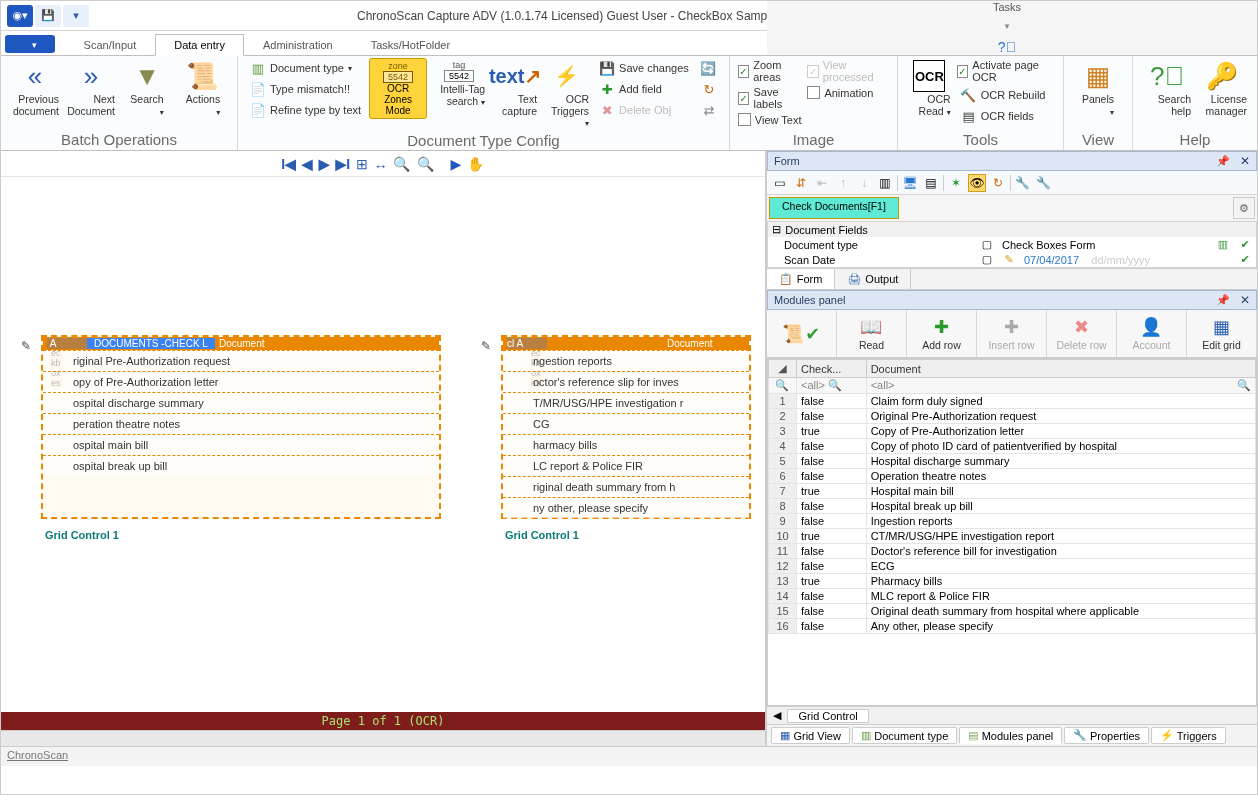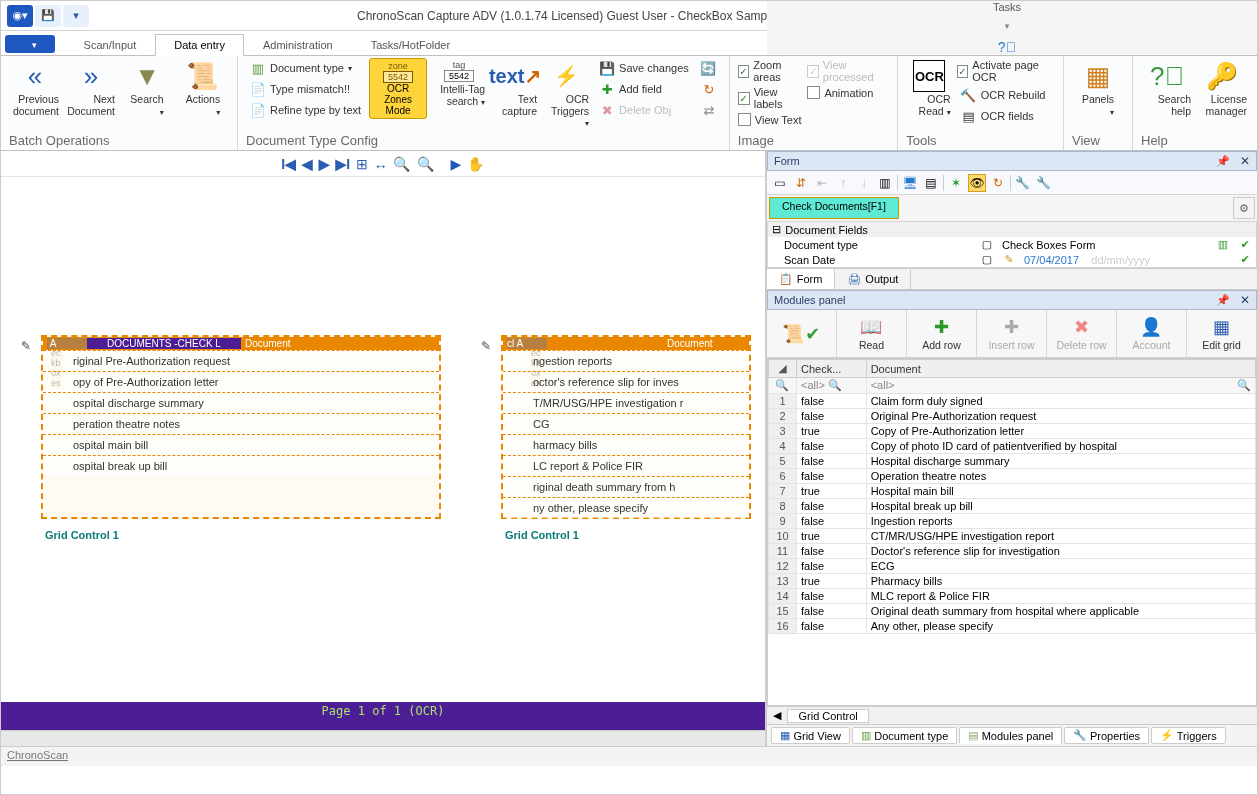--- a/index.html
+++ b/index.html
@@ -19,21 +19,21 @@
 .filebtn { background: #1f57c1; color: #fff; border-radius: 3px; padding: 3px 18px; margin-right: 10px; margin-bottom: 2px; cursor: pointer; position: relative; }
 .filebtn::after { content: "▾"; margin-left: 6px; font-size: 9px; }
 .tab { padding: 4px 18px 4px; color: #555; cursor: pointer; border: 1px solid transparent; border-bottom: none; }
 .tab.active { background: #fff; border: 1px solid #c0c0c0; border-bottom: 1px solid #fff; color: #000; position: relative; top: 1px; }
 .tabrow .right { margin-left: auto; display: flex; align-items: center; gap: 8px; padding-right: 10px; color: #555; }
 
 
 .ribbon { height: 95px; background: #fbfcfe; border-bottom: 1px solid #c0c0c0; display: flex; }
 .group { border-right: 1px solid #d8d8d8; padding: 2px 8px 0; display: flex; flex-direction: column; }
 .group .body { flex: 1; display: flex; align-items: flex-start; gap: 4px; }
-.group .label { font-size: 13px; color: #6a6a6a; padding: 1px 0 2px; }
+.group .label { text-align: center; font-size: 15px; color: #6a6a6a; padding: 1px 0 2px; }
 .bigbtn { width: 52px; display: flex; flex-direction: column; align-items: center; gap: 2px; padding: 2px; cursor: pointer; border-radius: 3px; }
 .bigbtn .ic { width: 32px; height: 32px; display: flex; align-items: center; justify-content: center; font-size: 26px; }
 .bigbtn .lbl { font-size: 10.5px; text-align: right; line-height: 1.1; color: #333; }
 .smallcol { display: flex; flex-direction: column; gap: 1px; }
 .smallbtn { display: flex; align-items: center; gap: 4px; padding: 2px 4px; cursor: pointer; border-radius: 2px; white-space: nowrap; font-size: 11px; color: #333; }
 .smallbtn .ic { width: 16px; height: 16px; display: flex; align-items: center; justify-content: center; font-size: 13px; }
 .zonebtn { background: #ffd33a; border: 1px solid #c79a00; border-radius: 3px; width: 58px; padding: 2px; display: flex; flex-direction: column; align-items: center; }
 .zonebtn .tag { font-size: 9px; color: #7a5b00; }
 .zonebtn .box { border: 1px solid #7a5b00; padding: 0 4px; font-size: 9px; color: #7a5b00; background: #ffe89a; }
 .cb { display: flex; align-items: center; gap: 4px; font-size: 11px; color: #333; padding: 1px 0; }
@@ -52,21 +52,21 @@
 .viewer { flex: 1; position: relative; background: #fff; overflow: hidden; }
 .docpage { position: absolute; left: 10px; top: 150px; right: 0; }
 .gridzone { position: absolute; border: 2px dashed #e98800; background: rgba(255, 220, 170, 0.15); }
 .gridzone .head { background: #e98800; color: #fff; font-size: 10px; padding: 1px 4px; display: flex; }
 .gridzone .rows { }
 .gridzone .row { border-top: 1px dashed #e98800; height: 21px; display: flex; align-items: center; font-size: 11px; color: #333; padding-left: 30px; background: rgba(255,255,255,0.6); white-space: nowrap; overflow: hidden; }
 .pencil { position: absolute; font-size: 12px; color: #444; }
 .collabels { position: absolute; left: 40px; top: 4px; font-size: 9px; color: #333; background: #fff3db; line-height: 1.1; }
 .gclabel { position: absolute; color: #0b7a7a; font-size: 11px; font-weight: bold; }
 
-.pagebar { height: 28px; background: #4c1d95; color: #a8e06e; text-align: center; font-family: monospace; font-size: 12px; line-height: 18px; }
+.pagebar { height: 18px; background: #7f1d1d; color: #a8e06e; text-align: center; font-family: monospace; font-size: 12px; line-height: 18px; }
 .hscroll { height: 16px; background: #e8e8e8; border-top: 1px solid #ccc; }
 
 
 .phead { background: #dce6f4; border: 1px solid #a8b8d0; height: 20px; display: flex; align-items: center; padding: 0 6px; font-size: 11px; color: #2a4066; }
 .phead .pin { margin-left: auto; color: #555; cursor: pointer; }
 .phead .close { margin-left: 10px; font-size: 12px; cursor: pointer; }
 
 
 .ftoolbar { height: 24px; background: #f7f9fc; border-bottom: 1px solid #d4d4d4; display: flex; align-items: center; padding: 0 4px; gap: 3px; }
 .ftoolbar .tb { width: 18px; height: 18px; display: flex; align-items: center; justify-content: center; font-size: 12px; cursor: pointer; border: 1px solid transparent; }
@@ -234,21 +234,21 @@
 
   <div class="group">
     <div class="body">
       <div class="smallcol">
         <div class="cb">
             <span class="ck">✓</span>
             <span>Zoom areas</span>
           </div>
         <div class="cb">
             <span class="ck">✓</span>
-            <span>View labels</span>
+            <span>Save labels</span>
           </div>
         <div class="cb">
             <span class="ck"></span>
             <span>View Text</span>
           </div>
       </div>
       <div class="smallcol">
         <div class="cb" style="color:#bbb">
             <span class="ck" style="border-color:#ccc;color:#ccc">✓</span>
             <span>View processed</span>
@@ -337,21 +337,21 @@
         <div class="collabels" style="left:40px;top:12px">
           <div>Ch</div>
             <div>ec</div>
             <div>kb</div>
             <div>ox</div>
             <div>es</div>
         </div>
         <div class="gridzone" style="left:30px;top:8px;width:400px;height:184px">
           <div class="head">
               <span style="width:40px;background:#b88040">&nbsp;A</span>
-              <span style="background:#4c1d95;color:#fff;padding:0 20px;flex:0 0 auto">DOCUMENTS -CHECK L</span>
+              <span style="background:#3b82f6;color:#fff;padding:0 7px;flex:0 0 auto">DOCUMENTS -CHECK L</span>
               <span style="padding-left:4px">Document</span>
             </div>
           <div class="rows" id="left-rows">
               <div class="row">riginal Pre-Authorization request</div>
               <div class="row">opy of Pre-Authorization letter</div>
               <div class="row">ospital discharge summary</div>
               <div class="row">peration theatre notes</div>
               <div class="row">ospital main bill</div>
               <div class="row">ospital break up bill</div>
             </div>
@@ -545,21 +545,21 @@
               <td>Ingestion reports</td>
             </tr>
             <tr>
               <td class="rownum">10</td>
               <td>true</td>
               <td>CT/MR/USG/HPE investigation report</td>
             </tr>
             <tr>
               <td class="rownum">11</td>
               <td>false</td>
-              <td>Doctor's reference slip for investigation</td>
+              <td>Doctor's reference bill for investigation</td>
             </tr>
             <tr>
               <td class="rownum">12</td>
               <td>false</td>
               <td>ECG</td>
             </tr>
             <tr>
               <td class="rownum">13</td>
               <td>true</td>
               <td>Pharmacy bills</td>

